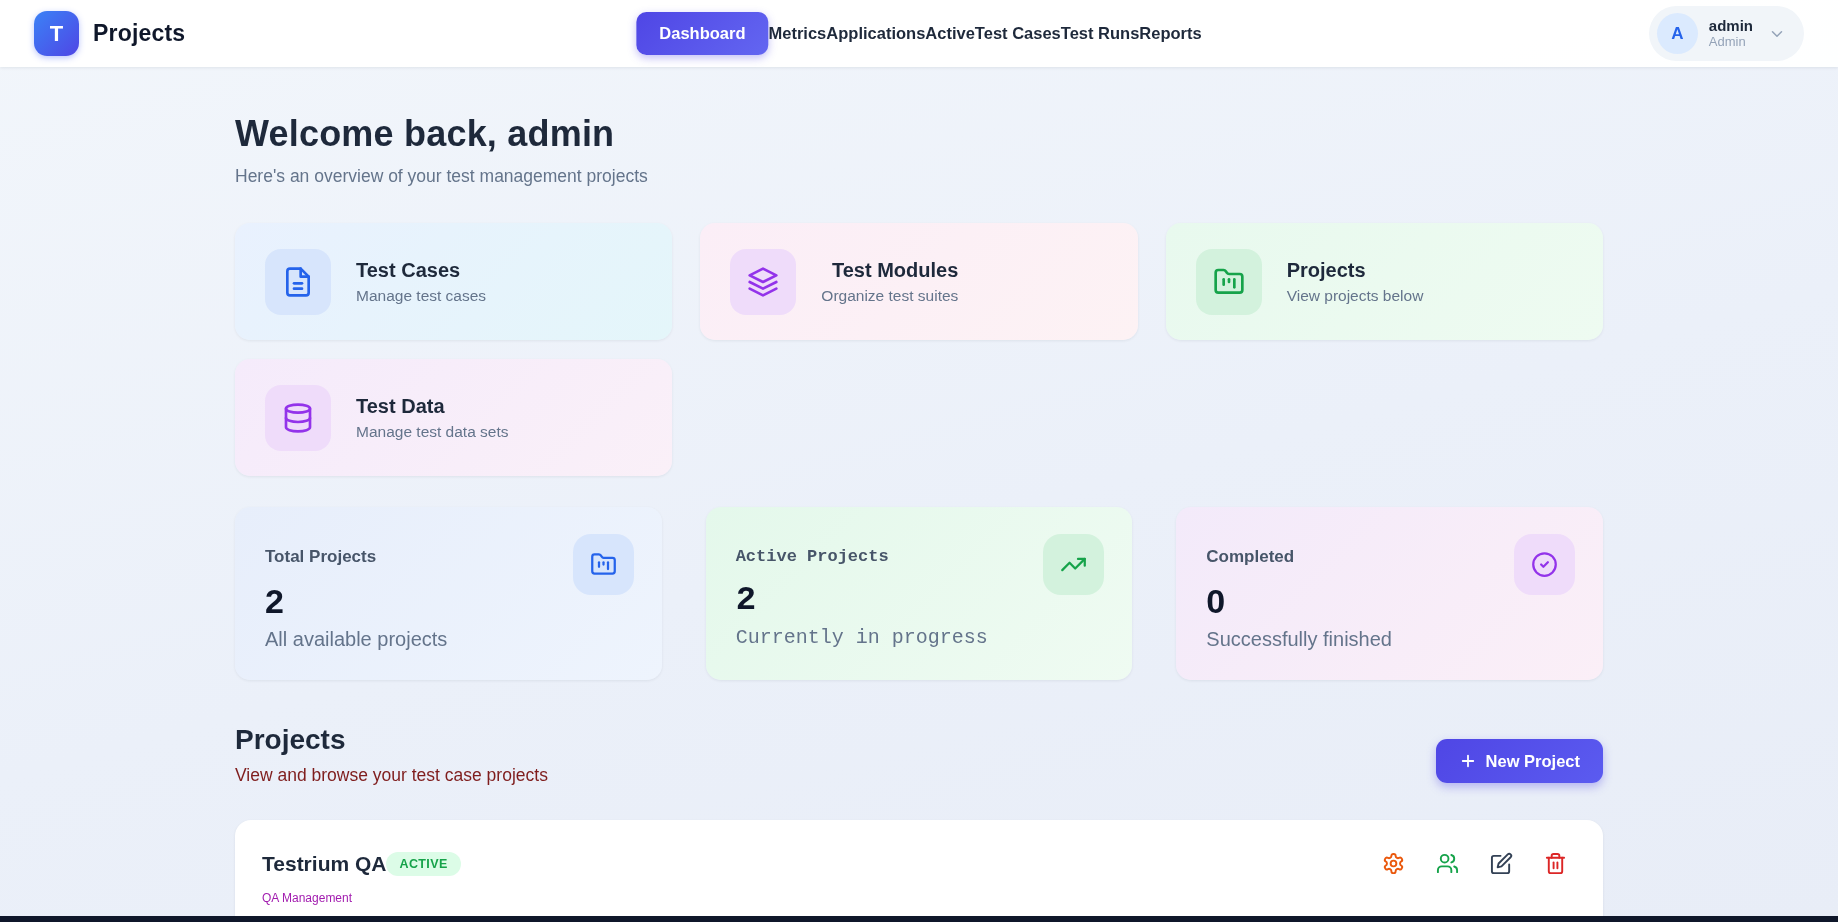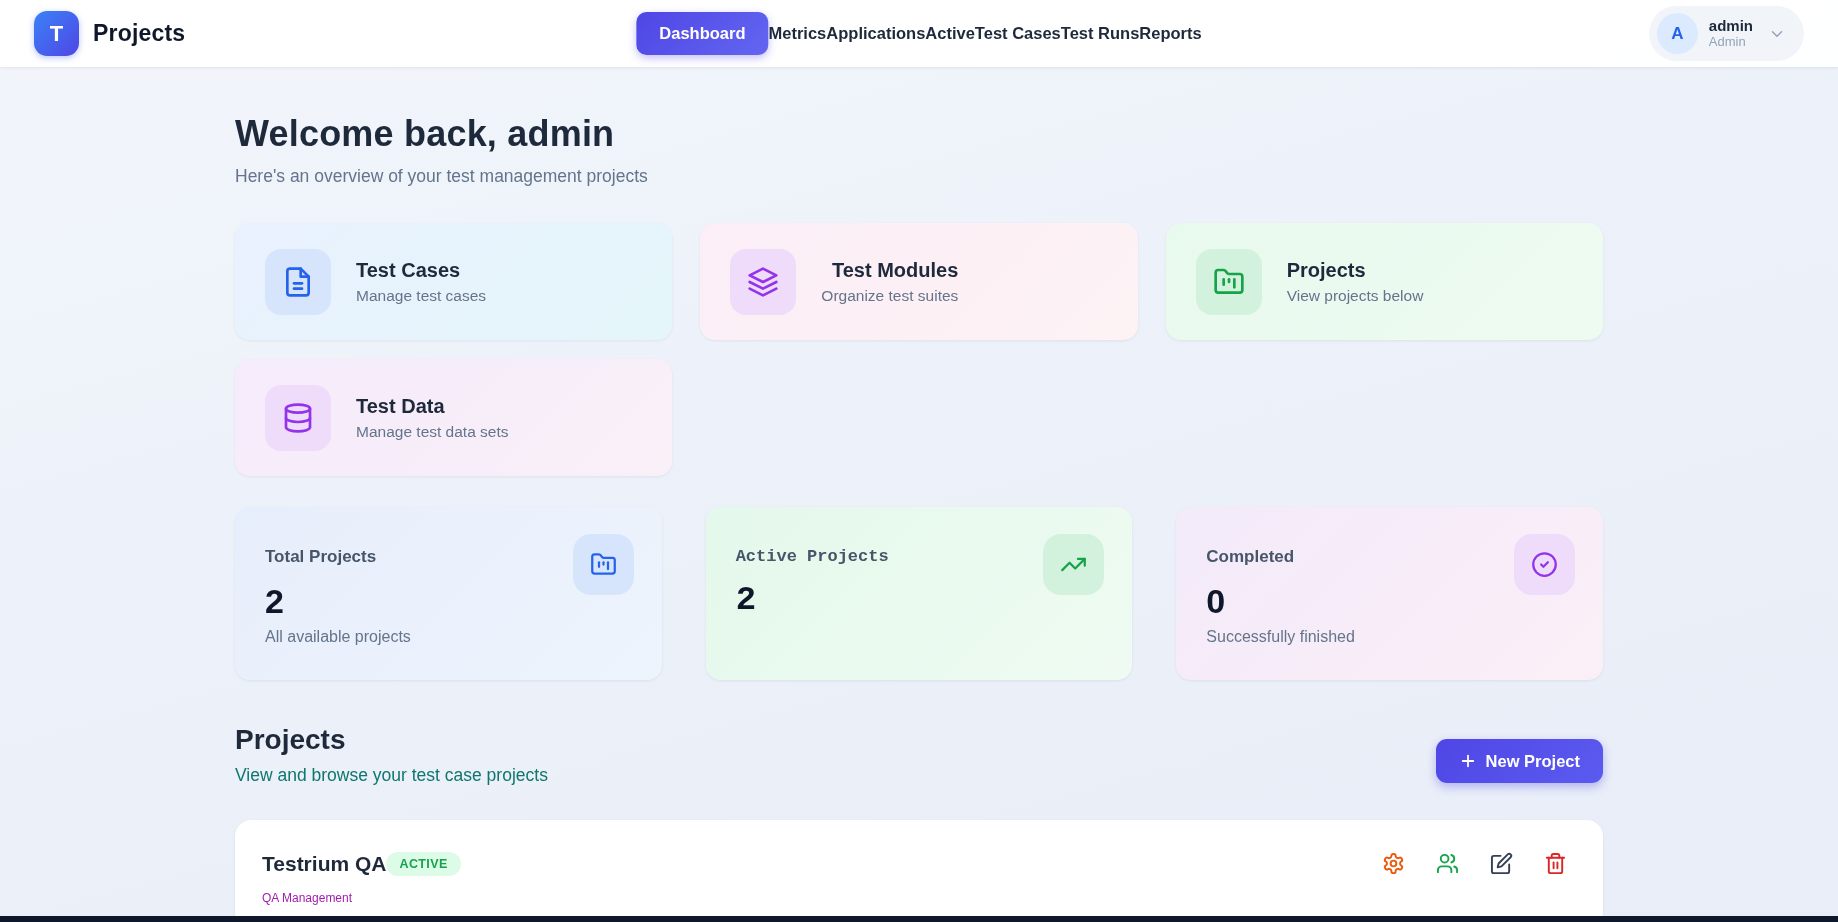--- a/index.html
+++ b/index.html
@@ -77,31 +77,31 @@
   .stats-grid { margin-top:31px; display:grid; grid-template-columns:repeat(3,1fr); gap:44px; }
   .stat-card {
     height:173px; border-radius:15px; position:relative; padding:40px 30px 0 30px;
     box-shadow:0 1px 3px rgba(15,23,42,.07);
   }
   .st-blue   { background:linear-gradient(135deg,#e7eefb 0%,#eef4fd 100%); }
   .st-green  { background:linear-gradient(135deg,#e4f8eb 0%,#effbf2 100%);font-family:Liberation Mono, monospace; }
   .st-purple { background:linear-gradient(135deg,#f3eafa 0%,#fbeff7 100%); }
   .stat-label { font-size:17px; font-weight:600; color:#475569; }
   .stat-value { font-size:34px; font-weight:800; color:#0f172a; margin-top:15px; }
-  .stat-cap { font-size:16px; color:#64748b; margin-top:7px; }
+  .stat-cap { font-size:20px; color:#64748b; margin-top:7px; }
   .stat-icon {
     position:absolute; top:27px; right:28px;
     width:61px; height:61px; border-radius:18px;
     display:flex; align-items:center; justify-content:center;
   }
   .stat-icon svg { width:27px; height:27px; }
   
   .proj-head { margin-top:44px; display:flex; align-items:flex-end; justify-content:space-between; }
   .proj-head h2 { font-size:28px; font-weight:800; color:#1e293b; }
-  .proj-head p { font-size:17.5px; color:#0f766e; margin-top:9px; }
+  .proj-head p { font-size:17.5px; color:#7f1d1d; margin-top:9px; }
   .btn-new {
     display:flex; align-items:center; gap:9px;
     background:linear-gradient(135deg,#4f46e5,#5b5bf0); color:#fff;
     border:none; font-family:inherit; font-size:16.5px; font-weight:700;
     height:44px; padding:4px 23px; border-radius:11px; cursor:pointer;
     box-shadow:0 4px 10px rgba(79,70,229,.35); margin-bottom:3px;
   }
   .btn-new svg { width:18px; height:18px; }
   
   .proj-card {
@@ -243,20 +243,21 @@
             <path d="M8 10v4"></path>
             <path d="M12 10v2"></path>
             <path d="M16 10v6"></path>
           </svg>
       </div>
     </div>
 
     <div class="stat-card st-green">
       <div class="stat-label">Active Projects</div>
       <div class="stat-value">2</div>
+      <div class="stat-cap">Currently in progress</div>
       <div class="stat-icon ib-green">
         <svg viewBox="0 0 24 24" fill="none" stroke="currentColor" stroke-width="2" stroke-linecap="round" stroke-linejoin="round">
             <polyline points="22 7 13.5 15.5 8.5 10.5 2 17"></polyline>
             <polyline points="16 7 22 7 22 13"></polyline>
           </svg>
       </div>
     </div>
 
     <div class="stat-card st-purple">
       <div class="stat-label">Completed</div>

